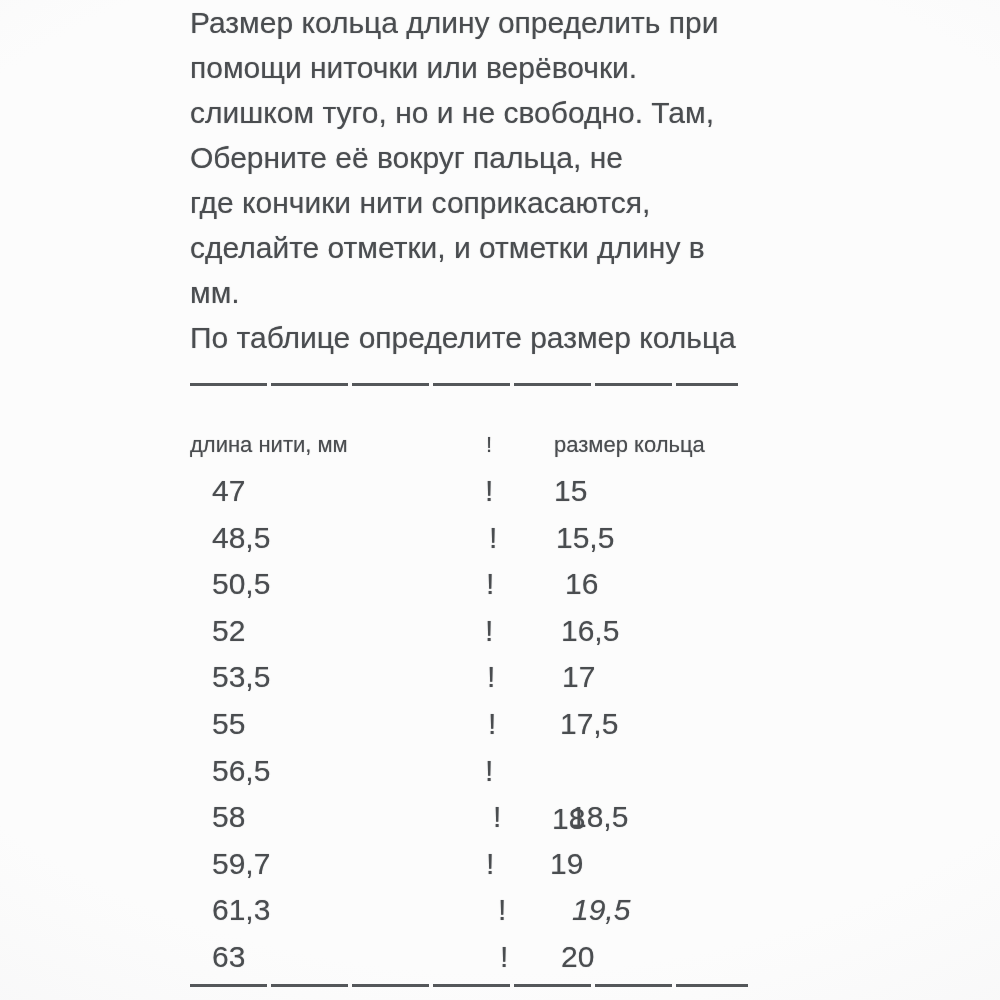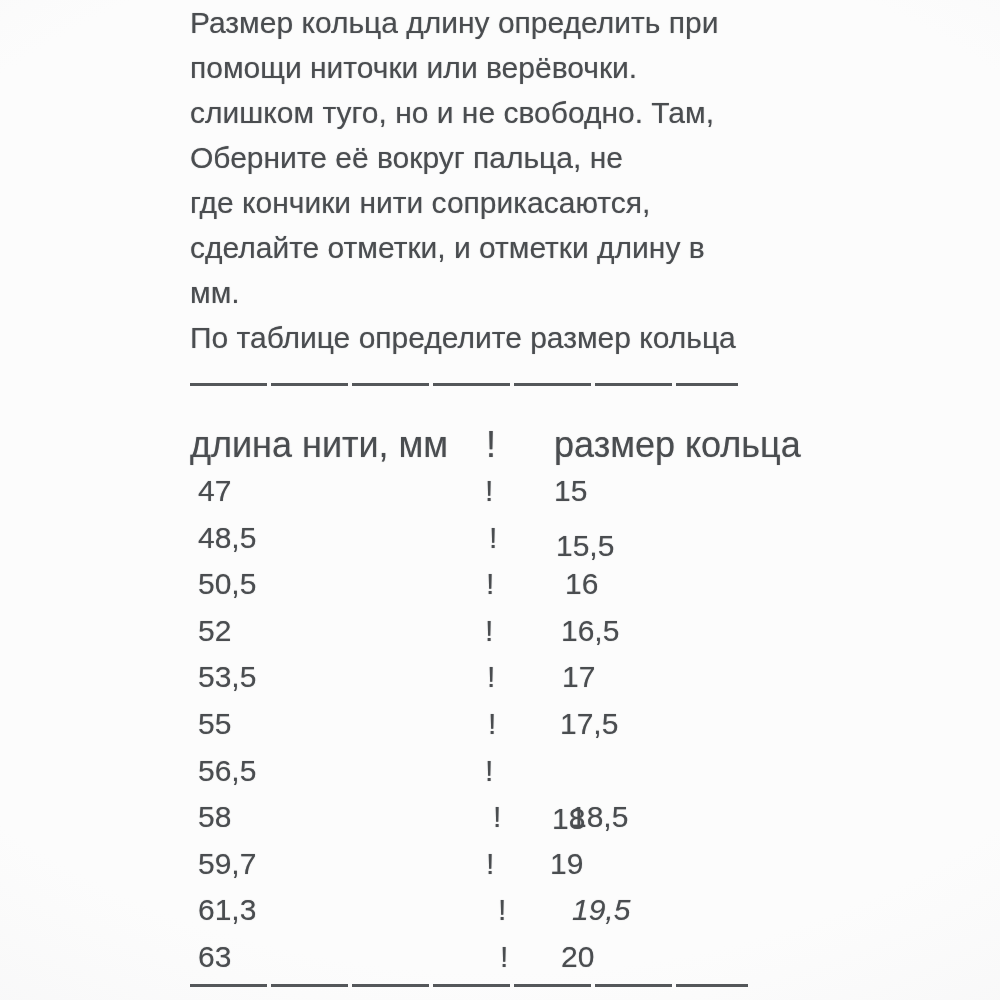--- a/index.html
+++ b/index.html
@@ -36,38 +36,38 @@
   }
   .divider-bottom {
     width: 558px;
     margin-top: 3px;
     margin-bottom: 0;
   }
   .thead {
     position: relative;
     height: 47px;
     line-height: 47px;
-    font-size: 36px;
+    font-size: 22px;
     margin-top: 35px;
   }
   .h-sep { position: absolute; left: 296px; }
   .h-size { position: absolute; left: 364px; }
 
   .trow {
     position: relative;
     height: 46.6px;
     line-height: 46.6px;
     font-size: 30px;
   }
-  .t-len { margin-left: 8px; }
+  .t-len { margin-left: 22px; }
   .t-sep { position: absolute; left: 295px; }
   .t-size { position: absolute; left: 364px; }
 
   
-  .trow:nth-child(2)  .t-sep { left: 299px; } .trow:nth-child(2)  .t-size { left: 366px; margin-top: 8px; }
+  .trow:nth-child(2)  .t-sep { left: 299px; } .trow:nth-child(2)  .t-size { left: 366px; }
   .trow:nth-child(3)  .t-sep { left: 296px; } .trow:nth-child(3)  .t-size { left: 375px; }
   .trow:nth-child(4)  .t-sep { left: 295px; } .trow:nth-child(4)  .t-size { left: 371px; }
   .trow:nth-child(5)  .t-sep { left: 297px; } .trow:nth-child(5)  .t-size { left: 372px; }
   .trow:nth-child(6)  .t-sep { left: 298px; } .trow:nth-child(6)  .t-size { left: 370px; }
   .trow:nth-child(7)  .t-sep { left: 295px; } .trow:nth-child(7)  .t-size { left: 362px; margin-top: 48px; }
   .trow:nth-child(8)  .t-sep { left: 303px; } .trow:nth-child(8)  .t-size { left: 380px; }
   .trow:nth-child(9)  .t-sep { left: 296px; } .trow:nth-child(9)  .t-size { left: 360px; }
   .trow:nth-child(10) .t-sep { left: 308px; } .trow:nth-child(10) .t-size { left: 382px; font-style: italic; }
   .trow:nth-child(11) .t-sep { left: 310px; } .trow:nth-child(11) .t-size { left: 371px; }
 </style>

